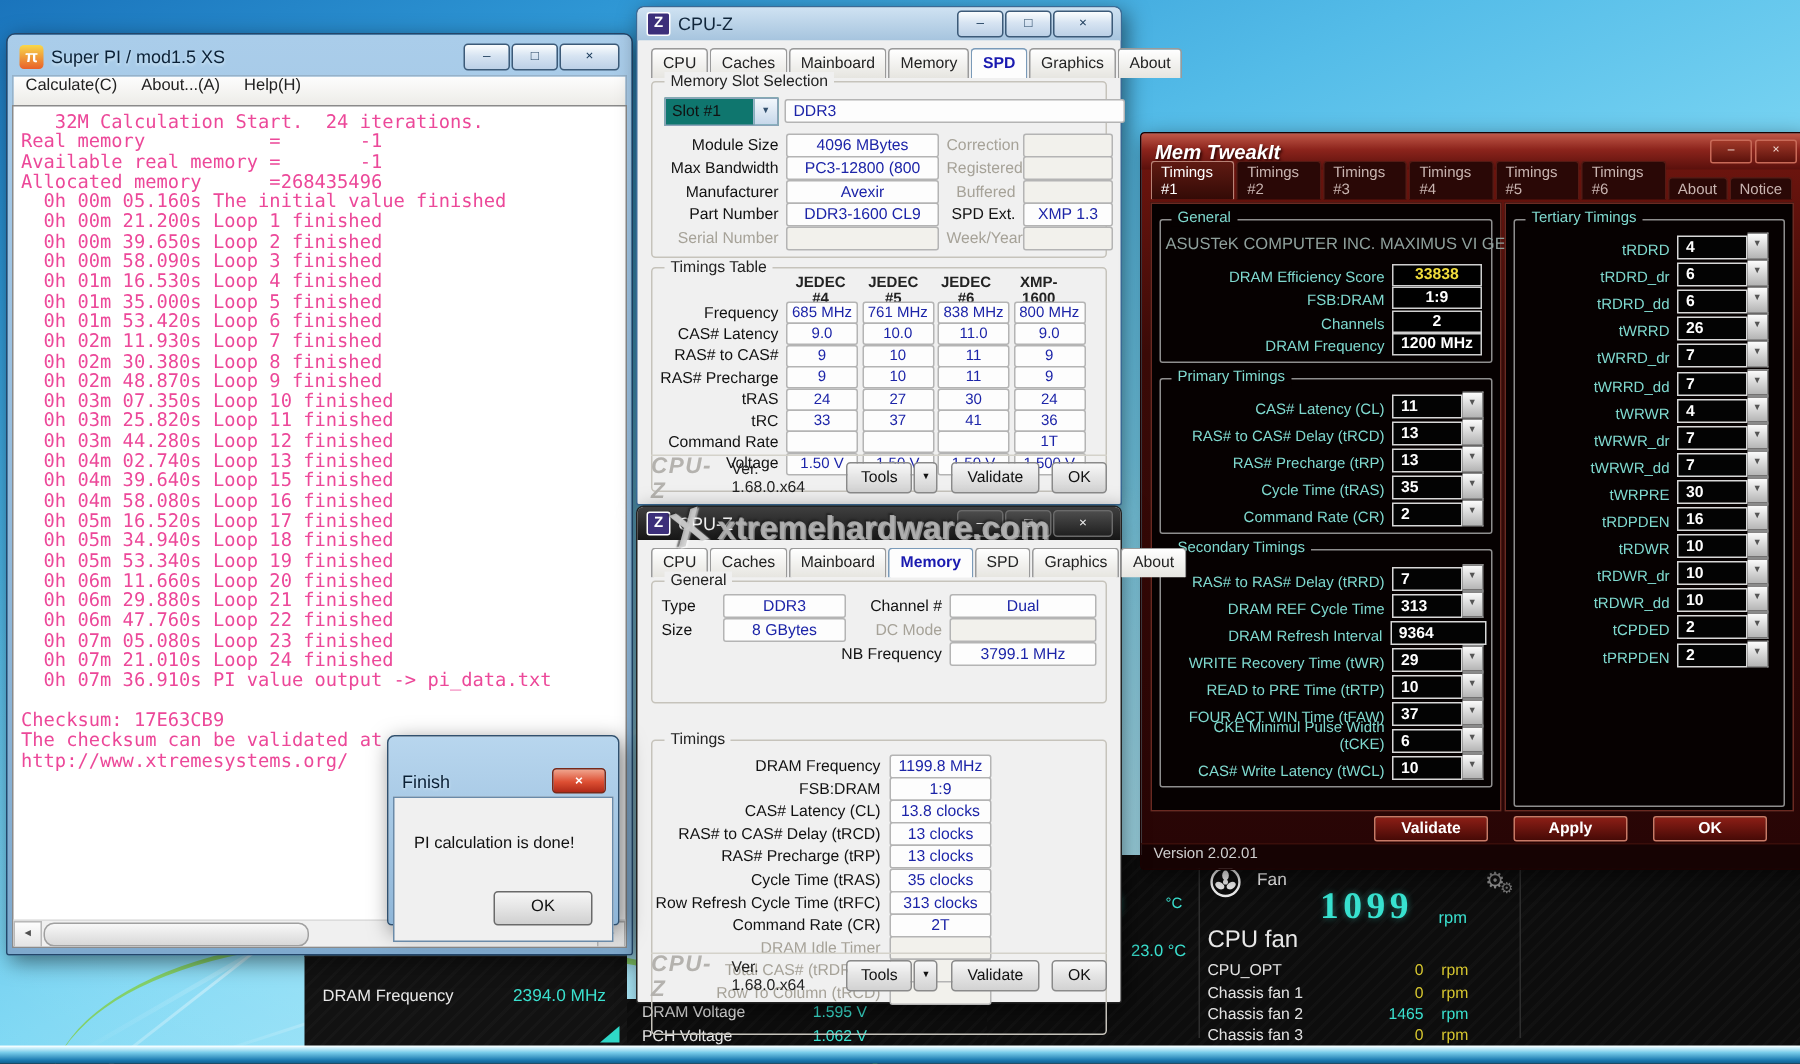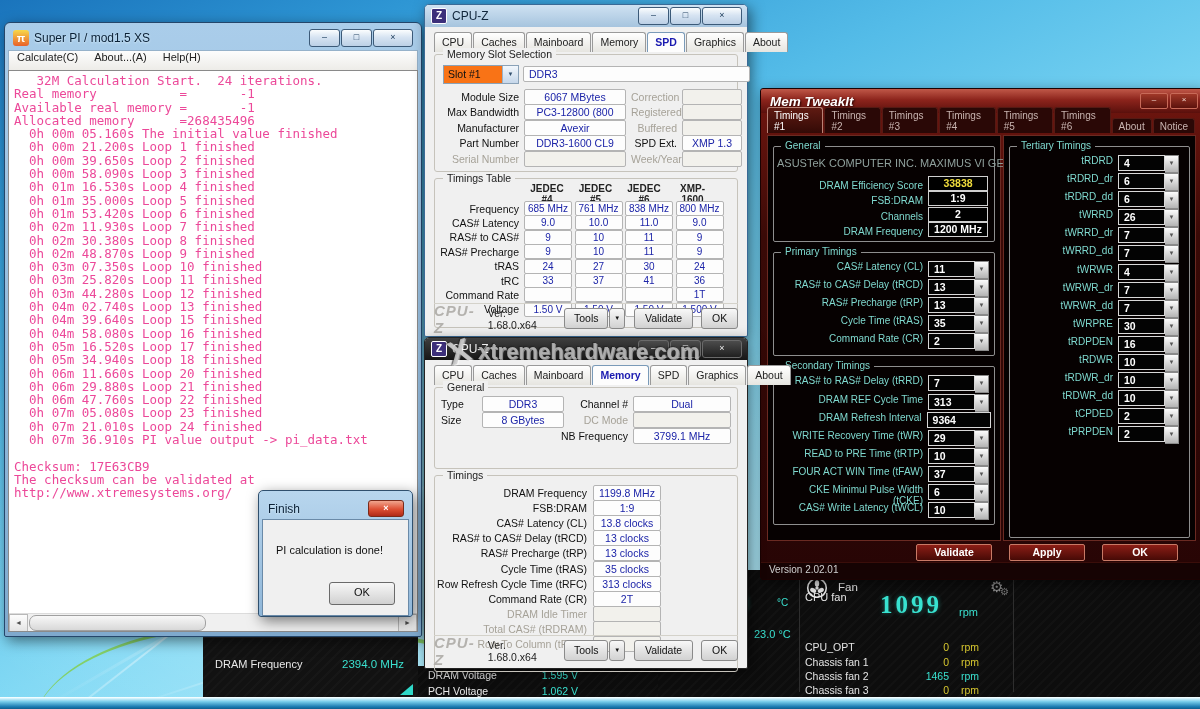--- a/index.html
+++ b/index.html
@@ -31,21 +31,21 @@
   .panel-right{left:658px;top:570px;width:542px;height:128px}
   .seg{font-family:Liberation Serif, serif;color:#38e2d0;letter-spacing:3px;
     text-shadow:0 0 5px rgba(56,226,208,.45);font-weight:bold}
   .temp-big{position:absolute;left:78px;top:20px;font-size:25px}
   .temp-unit{position:absolute;left:119px;top:27px;font-size:10px;color:#3ae0cf}
   .temp-small{position:absolute;left:96px;top:58px;font-size:11px;color:#3ae0cf}
   .vdiv{position:absolute;top:6px;bottom:6px;width:1px;background:#2e2e2e}
   .d1{left:141px}.d2{left:355px}
   .fan-icon{position:absolute;left:148px;top:7px}
   .fan-title{position:absolute;left:180px;top:11px;font-size:11.5px;color:#f0f0f0}
-  .cpu-fan-label{position:absolute;left:147px;top:21px;font-size:11px;color:#e8e8e8}
+  .cpu-fan-label{position:absolute;left:147px;top:48px;font-size:16px;color:#e8e8e8}
   .cpu-fan-value{position:absolute;left:222px;top:21px;font-size:25px}
   .cpu-fan-unit{position:absolute;left:301px;top:36px;font-size:11px;color:#3ae0cf}
   .fan-rows{position:absolute;left:147px;top:70px;width:174px}
   .fan-row{display:flex;align-items:center;height:14.4px;font-size:10.5px}
   .fan-label{color:#e4e4e4}
   .fan-value{margin-left:auto;text-align:right}
   .fan-unit{width:30px;text-align:right}
   .fan-row.idle .fan-value,.fan-row.idle .fan-unit{color:#d6c62f}
   .fan-row.active .fan-value,.fan-row.active .fan-unit{color:#3ae0cf}
   .gear{position:absolute;left:332px;top:8px;color:#909090;font-size:15px}
@@ -92,21 +92,21 @@
   .cz-body{position:absolute;left:1px;right:1px;top:22px;bottom:1px;background:#f0f0f0}
   .cz-tabs{display:flex;margin:5px 8px 0;height:20px}
   .cz-tab{border:1px solid #9a9a9a;border-bottom:none;border-radius:3px 3px 0 0;margin-right:1px;
     background:linear-gradient(#ffffff,#e6e5e0);padding:3px 7px 0;font-size:10.5px;color:#222}
   .cz-tab.active{background:#fdfdfd;color:#1a1ab0;font-weight:bold;border-color:#7a9ab8}
   .cz-grp{position:relative;margin:2px 8px 0;border:1px solid #c6c3bb;border-radius:3px}
   .cz-grp-label{position:absolute;top:-7px;left:8px;background:#f0f0f0;padding:0 4px;font-size:10.5px;color:#222}
   .cz-fld{display:inline-block;height:14px;border:1px solid #b4b4b4;border-radius:2px;background:#fdfdfd;
     color:#1c24a8;font-size:10.5px;line-height:14px;text-align:center;vertical-align:middle}
   .grp-slot{height:116px}
-  .combo{position:absolute;left:8px;top:10px;width:74px;height:17px;border:1px solid #8aa2b8;background:#f97316;display:flex;font-size:10.5px}
+  .combo{position:absolute;left:8px;top:10px;width:74px;height:17px;border:1px solid #8aa2b8;background:#0f766e;display:flex;font-size:10.5px}
   .combo-text{flex:1;padding-left:4px;line-height:16px;color:#111}
   .combo-dd{width:15px;background:linear-gradient(#f2f7fc,#c6d7ea);border-left:1px solid #9ab2c8;
     color:#33506e;font-size:6px;line-height:16px;text-align:center}
   .slot-type{position:absolute;left:88px;top:11px;width:220px;text-align:left;padding-left:5px}
   .czs-col{position:absolute;top:34px}
   .czs-col.left{left:4px}
   .czs-col.right{left:196px}
   .czs-row{display:flex;align-items:center;height:15px;margin-bottom:0.5px}
   .czs-label{width:80px;text-align:right;padding-right:5px;font-size:10.5px;color:#111}
   .czs-label.rl{width:46px}
@@ -132,21 +132,21 @@
   .cz-btn.ok{width:38px;margin-left:8px}
   
   .grp-gen{height:72px;padding-top:8px}
   .czg-row{display:flex;align-items:center;height:16px;padding:0 6px}
   .czg-l1{width:36px;text-align:left;padding-right:5px;font-size:10.5px;color:#111}
   .czg-f1{width:80px}
   .czg-l2{margin-left:auto;text-align:right;padding-right:5px;font-size:10.5px;color:#111}
   .czg-l2.disabled{color:#a6a298}
   .czg-f2{width:96px}
   .czg-f2.disabled{background:#f2f1ec;color:#f2f1ec}
-  .grp-tim2{height:186px;margin-top:6px;padding-top:9px}
+  .grp-tim2{height:186px;margin-top:24px;padding-top:9px}
   .m-row{display:flex;align-items:center;height:15.2px}
   .m-label{width:152px;text-align:right;padding-right:6px;font-size:10.5px;color:#111}
   .m-fld{width:66px}
   .m-row.disabled .m-label{color:#a6a298}
   .m-row.disabled .cz-fld{background:#f2f1ec;color:#f2f1ec}
   
   .wm{position:absolute;left:448px;top:333px;z-index:25;display:flex;align-items:center;gap:8px;pointer-events:none}
   .wm-logo{display:inline-block;transform:rotate(-18deg);font-size:33px;font-weight:bold;color:rgba(205,205,205,.85);
     text-shadow:1px 1px 1px rgba(255,255,255,.55),-1px -1px 1px rgba(30,30,30,.6)}
   .wm-text{font-size:22px;font-weight:bold;color:rgba(178,178,178,.9);
@@ -168,38 +168,38 @@
   .mt-panelL{left:6px;width:232px}
   .mt-panelR{left:242px;width:191px}
   .mt-grp{position:relative;border:1px solid #8e8e8e;border-radius:2px;margin:10px 5px 0;padding:8px 3px 4px}
   .mt-grp-label{position:absolute;top:-7px;left:7px;background:#060101;padding:0 4px;font-size:10px;color:#7fd9cf}
   .mt-board{font-size:11px;color:#8fa09c;text-align:center;margin:2px 0 6px;white-space:nowrap}
   .mt-grow{display:flex;align-items:flex-end;height:15.5px}
   .mt-glabel{width:146px;text-align:right;padding-right:5px;font-size:10px;color:#7fd9cf}
   .mt-gbox{width:58px;height:13px;border:1px solid #cfcfcf;background:#000;color:#fff;font-size:10.5px;
     font-weight:bold;text-align:center;line-height:13px}
   .mt-grow.score .mt-gbox{color:#f0dc3c}
-  .mt-row{display:flex;align-items:flex-start;height:18.1px}
+  .mt-row{display:flex;align-items:flex-end;height:18.1px}
   .mt-label{width:146px;text-align:right;padding-right:5px;font-size:10px;color:#7fd9cf}
   .mt-panelR .mt-label{width:100px}
   .mt-box{width:40px;height:14px;border:1px solid #d8d8d8;background:#030303;color:#fff;font-weight:bold;
     font-size:10.5px;line-height:14px;padding-left:5px}
   .mt-dd{width:13px;height:16px;background:linear-gradient(#fcfcfc,#b4b4b4);border:1px solid #8a8a8a;
     border-left:none;color:#555;font-size:6px;line-height:15px;text-align:center}
   .mt-row.no-dd .mt-box{width:58px}
   .mt-tert{height:378px}
   .mt-btnbar{position:absolute;left:0;right:0;bottom:18px;display:flex;justify-content:flex-end;gap:17px;padding-right:24px}
   .mt-btn{width:74px;height:15px;background:linear-gradient(#8c1e16,#470a06);border:1px solid #c87a66;
     border-radius:2px;color:#fff;font-size:10.5px;font-weight:bold;text-align:center;line-height:14px}
   .mt-version{position:absolute;left:0;right:0;bottom:0;height:15px;background:#160303;border-top:1px solid #3a0e0a;
     color:#cfcfcf;font-size:10px;padding:1px 0 0 8px}
   
   .win-finish{left:258px;top:490px;width:147px;height:122px;z-index:30;
     background:linear-gradient(#b8d6ee,#8fb6d8);border:1px solid #30506e;border-radius:5px 5px 3px 3px;padding:0 3px 3px}
-  .fin-title{height:21px;display:flex;align-items:center;padding:7px 2px 0 6px}
+  .fin-title{height:21px;display:flex;align-items:center;padding:19px 2px 0 6px}
   .fin-title-text{font-size:12px;color:#0a2036;text-shadow:0 1px 2px #d8ecf8}
   .fin-title .capbtn{width:34px;height:15px}
   .fin-body{position:relative;background:#f0f0f0;border:1px solid #6a8aa8;height:95px}
   .fin-msg{position:absolute;left:13px;top:24px;font-size:11px;color:#111}
   .fin-ok{position:absolute;left:66px;top:62px;width:64px;height:21px;background:linear-gradient(#f6f6f6,#e4e4e4 50%,#d0d0d0);
     border:1px solid #6a6a6a;border-radius:3px;font-size:11px;color:#111;text-align:center;line-height:19px}
 </style>
 </head>
 <body>
 
@@ -316,20 +316,21 @@
         <div class="spi-line">  0h 02m 30.380s Loop 8 finished</div>
         <div class="spi-line">  0h 02m 48.870s Loop 9 finished</div>
         <div class="spi-line">  0h 03m 07.350s Loop 10 finished</div>
         <div class="spi-line">  0h 03m 25.820s Loop 11 finished</div>
         <div class="spi-line">  0h 03m 44.280s Loop 12 finished</div>
         <div class="spi-line">  0h 04m 02.740s Loop 13 finished</div>
         <div class="spi-line">  0h 04m 39.640s Loop 15 finished</div>
         <div class="spi-line">  0h 04m 58.080s Loop 16 finished</div>
         <div class="spi-line">  0h 05m 16.520s Loop 17 finished</div>
         <div class="spi-line">  0h 05m 34.940s Loop 18 finished</div>
+        <div class="spi-line">  0h 05m 53.340s Loop 19 finished</div>
         <div class="spi-line">  0h 06m 11.660s Loop 20 finished</div>
         <div class="spi-line">  0h 06m 29.880s Loop 21 finished</div>
         <div class="spi-line">  0h 06m 47.760s Loop 22 finished</div>
         <div class="spi-line">  0h 07m 05.080s Loop 23 finished</div>
         <div class="spi-line">  0h 07m 21.010s Loop 24 finished</div>
         <div class="spi-line">  0h 07m 36.910s PI value output -&gt; pi_data.txt</div>
         <div class="spi-line"></div>
         <div class="spi-line">Checksum: 17E63CB9</div>
         <div class="spi-line">The checksum can be validated at</div>
         <div class="spi-line">http://www.xtremesystems.org/</div>
@@ -367,21 +368,21 @@
       <span class="cz-grp-label">Memory Slot Selection</span>
       <div class="combo">
         <span class="combo-text">Slot #1</span>
         <span class="combo-dd">▼</span>
       </div>
       <span class="cz-fld slot-type">DDR3</span>
       <div class="czs-col left">
 
           <div class="czs-row">
             <span class="czs-label">Module Size</span>
-            <span class="cz-fld czs-fld">6067 MBytes</span>
+            <span class="cz-fld czs-fld">4096 MBytes</span>
           </div>
 
           <div class="czs-row">
             <span class="czs-label">Max Bandwidth</span>
             <span class="cz-fld czs-fld">PC3-12800 (800 MHz)</span>
           </div>
 
           <div class="czs-row">
             <span class="czs-label">Manufacturer</span>
             <span class="cz-fld czs-fld">Avexir</span>

